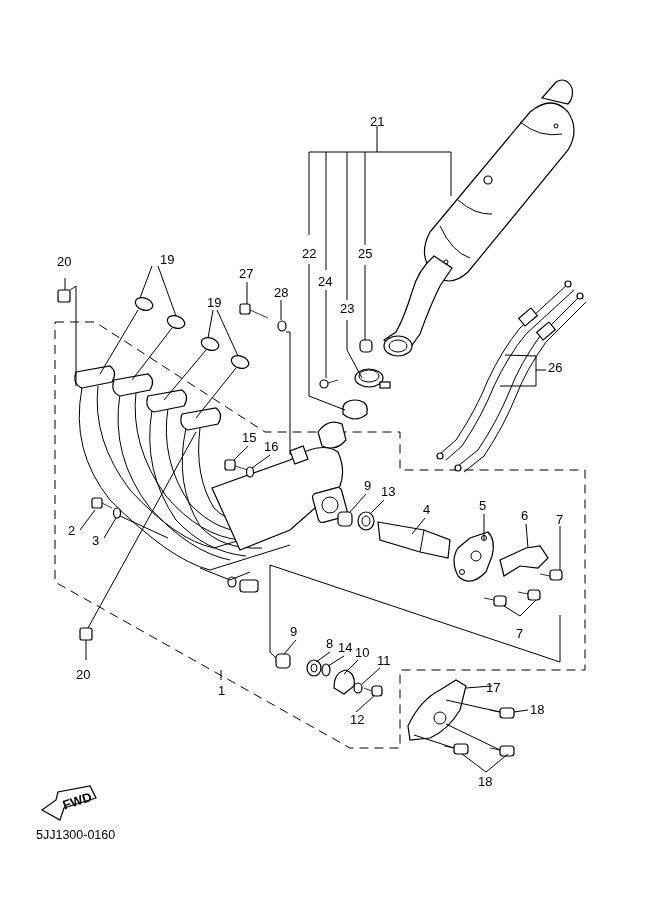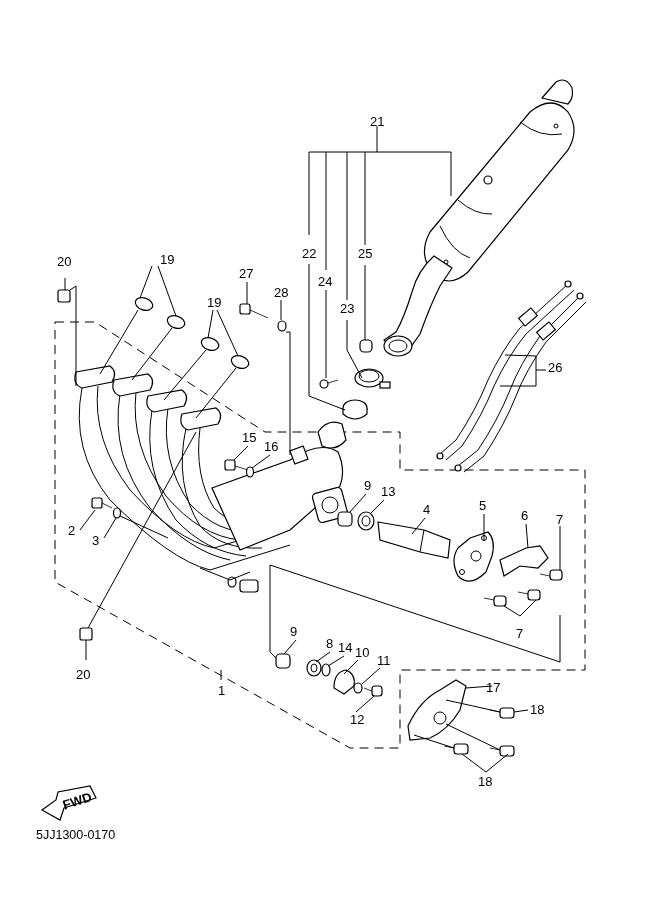--- a/index.html
+++ b/index.html
@@ -263,13 +263,13 @@
   </g>
 
   <g>
     <path class="ln" d="M248,446 L234,460 M270,455 L252,468"></path>
     <path class="ln" d="M366,494 L350,512 M384,500 L370,514 M425,518 L412,534"></path>
     <path class="ln" d="M484,514 L484,540 M526,524 L528,548"></path>
     <path class="ln" d="M296,640 L284,654 M330,652 L316,662 M344,656 L328,666 M358,660 L344,674 M380,668 L362,684 M356,712 L374,696"></path>
   </g>
 </svg>
 
-<div class="code">5JJ1300-0170</div>
+<div class="code">5JJ1300-0160</div>
 
 </body></html>

